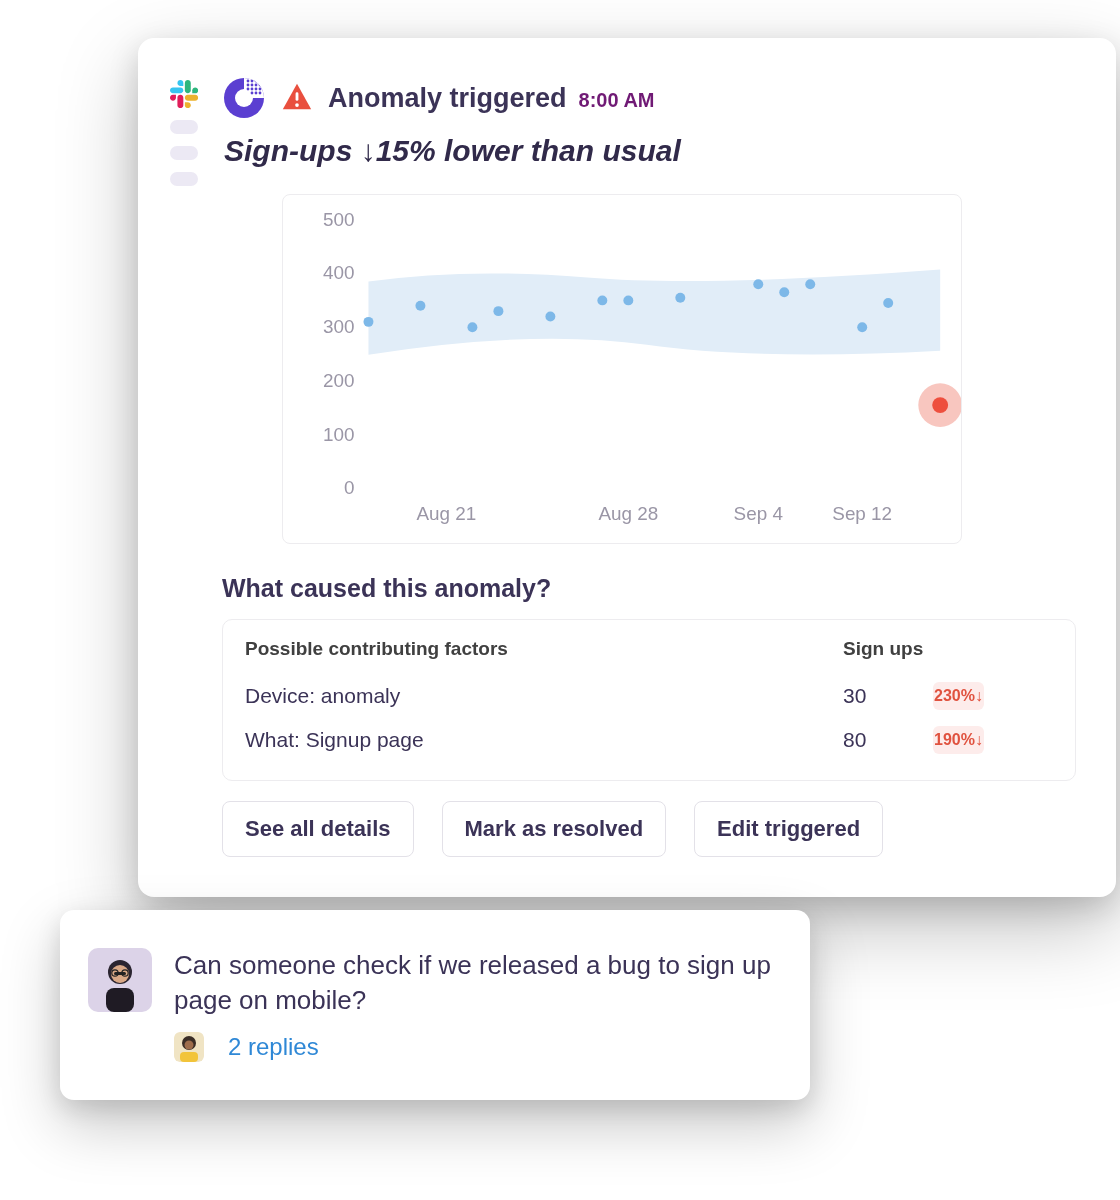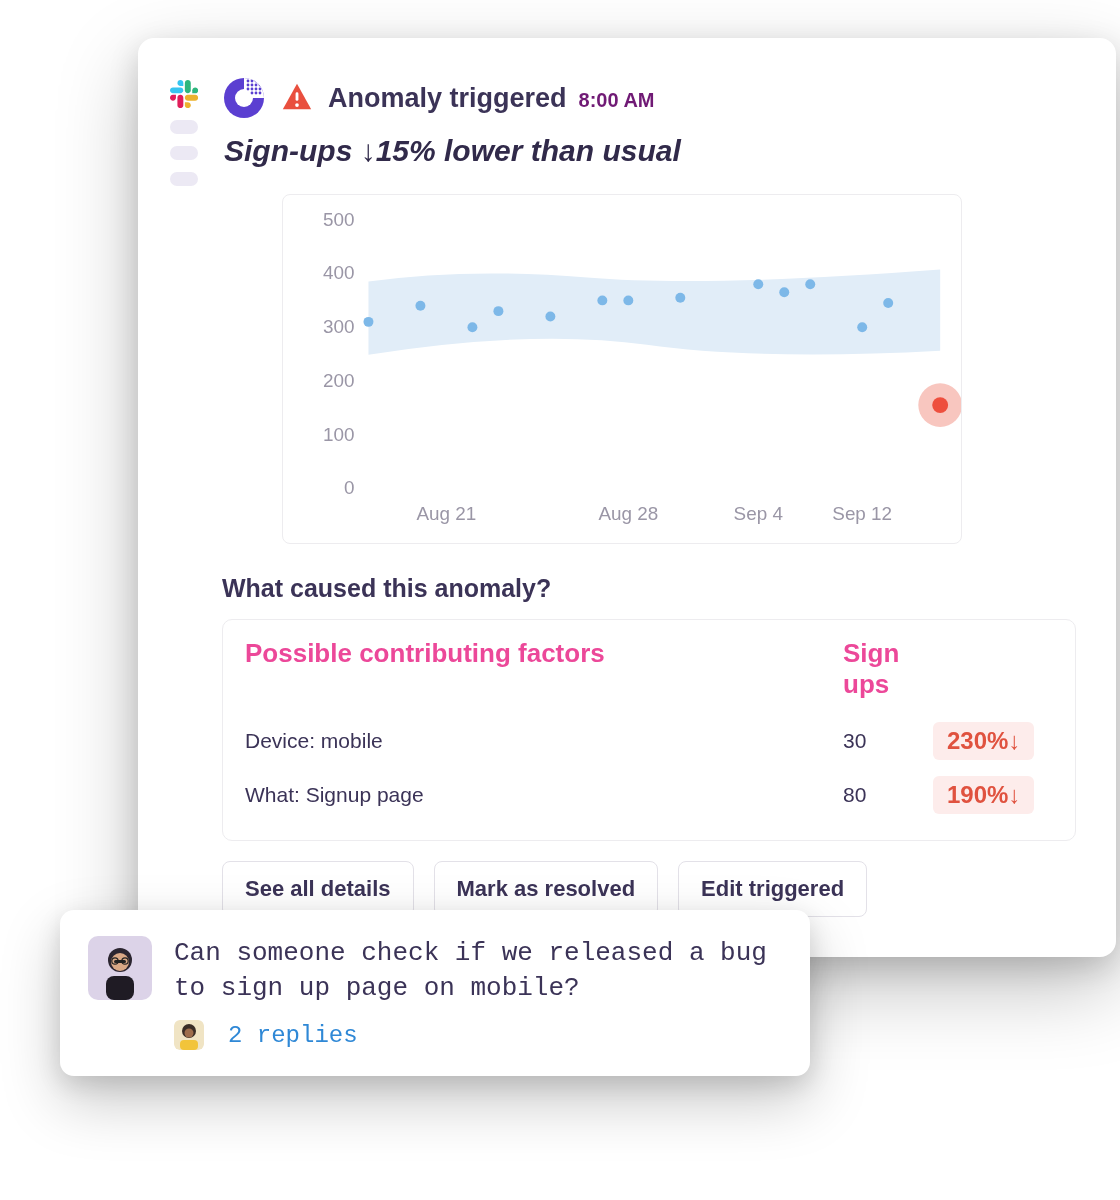--- a/index.html
+++ b/index.html
@@ -90,71 +90,70 @@
     margin-left: 0;
   }
   .factors-box {
     margin-top: 16px;
     border: 1px solid #edecef;
     border-radius: 10px;
     padding: 18px 22px 18px 22px;
   }
   .factors-header {
     display: flex;
-    font-size: 26px;
+    font-size: 19px;
     font-weight: 700;
-    color: #ec4899;
+    color: #404040;
     margin-bottom: 14px;
   }
   .col-factor { flex: 1; }
   .col-value { width: 90px; }
   .col-change { width: 120px; }
   .factor-row {
     display: flex;
     align-items: center;
     font-size: 21px;
     color: #3b3357;
     padding: 8px 0;
   }
   .change-badge {
     display: inline-block;
     background: #fdeceb;
     color: #e0523f;
     font-weight: 600;
-    font-size: 24px;
-    padding: 5px 14px;
+    font-size: 16px;
+    padding: 5px 1px;
     border-radius: 6px;
   }
   .actions {
     margin-top: 20px;
     display: flex;
-    gap: 20px;
+    gap: 28px;
   }
   .action-btn {
     background: #fff;
     border: 1px solid #e3e1e8;
     border-radius: 8px;
     padding: 14px 22px;
     font-size: 22px;
     font-weight: 600;
     color: #3b3357;
     cursor: pointer;
   }
   .reply-card {
     position: absolute;
     top: 910px;
     left: 60px;
     width: 750px;
     background: #fff;
     border-radius: 14px;
     box-shadow: 0 25px 60px rgba(0,0,0,0.22), 0 8px 24px rgba(0,0,0,0.12);
-    padding: 26px 28px;
+    padding: 38px 28px;
     display: flex;
     gap: 22px;
-    font-family: Liberation Mono, monospace;
   }
   .avatar {
     width: 64px; height: 64px;
     border-radius: 10px;
     flex-shrink: 0;
   }
   .avatar svg { width:100%; height:100%; }
   .reply-body { flex: 1; }
   .reply-text {
     font-size: 26px;
@@ -275,21 +274,21 @@
     <div class="section-h">What caused this anomaly?</div>
 
     <div class="factors-box">
       <div class="factors-header">
         <div class="col-factor">Possible contributing factors</div>
         <div class="col-value">Sign ups</div>
         <div class="col-change"></div>
       </div>
       <div id="factors-body">
           <div class="factor-row">
-            <div class="col-factor">Device: mobile</div>
+            <div class="col-factor">Device: anomaly</div>
             <div class="col-value">30</div>
             <div class="col-change"><span class="change-badge">230%↓</span></div>
           </div>
           <div class="factor-row">
             <div class="col-factor">What: Signup page</div>
             <div class="col-value">80</div>
             <div class="col-change"><span class="change-badge">190%↓</span></div>
           </div>
         </div>
     </div>

